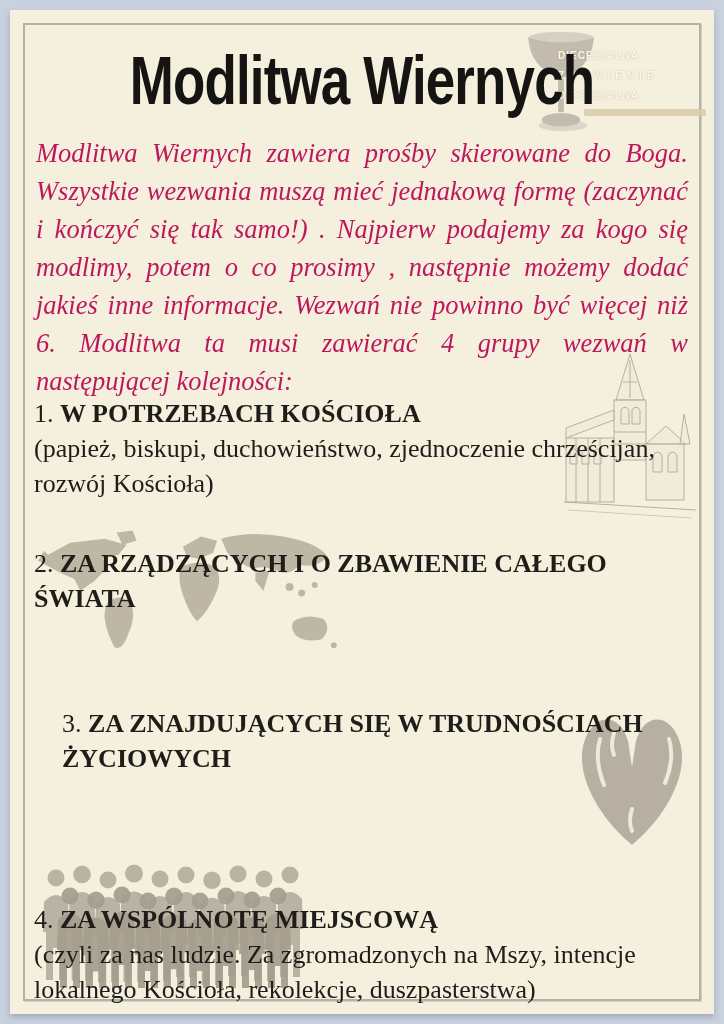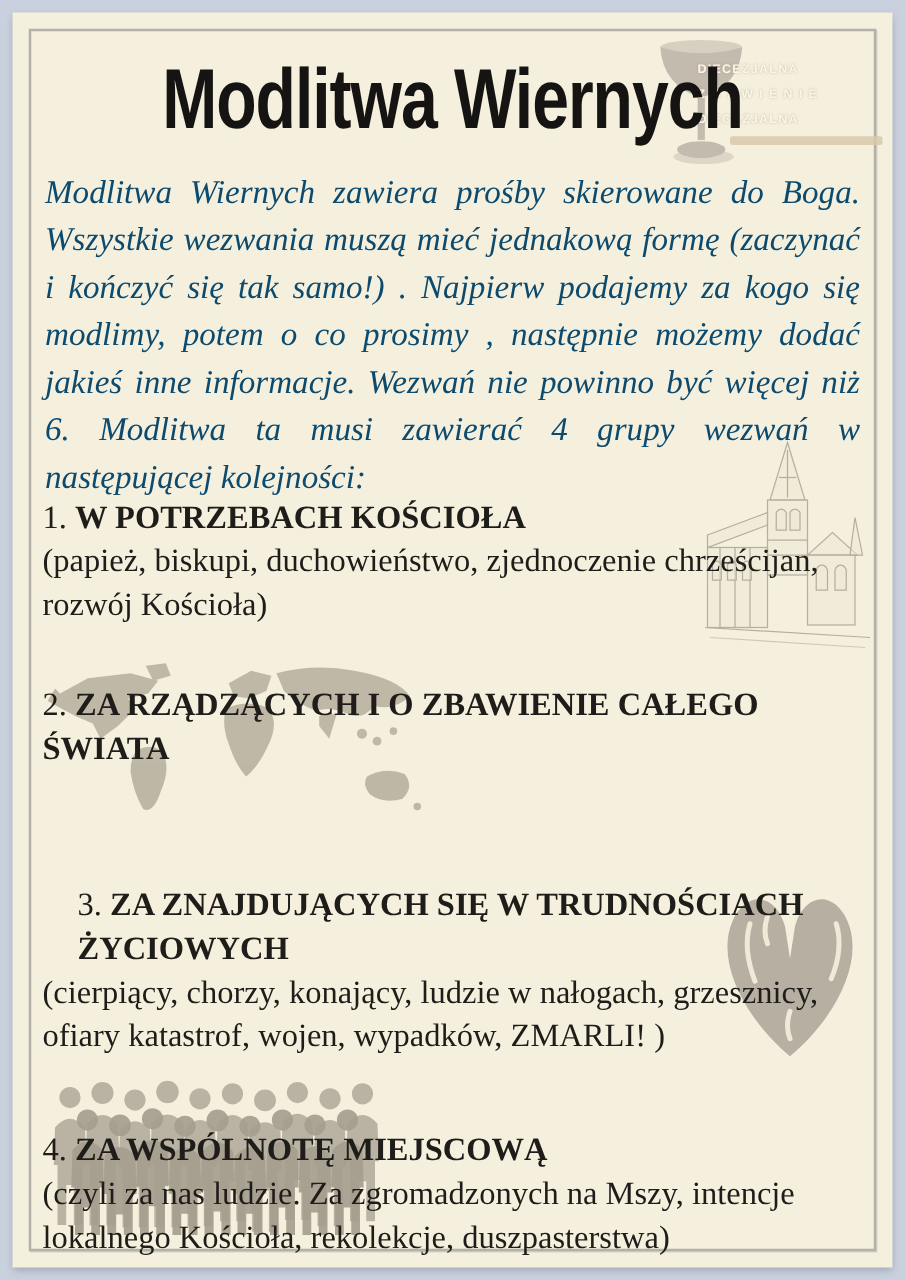--- a/index.html
+++ b/index.html
@@ -52,21 +52,21 @@
     transform:scaleX(.84) scaleY(1.08);
     transform-origin:50% 50%;
     color:#161412;
     white-space:nowrap;
   }
   .intro{
     top:124px;left:26px;width:652px;
     font-style:italic;
     font-size:26.5px;line-height:38px;
     text-align:justify;
-    color:#0c4a6e;
+    color:#be185d;
   }
   .section{
     left:24px;width:656px;text-align:left;
     font-size:26px;line-height:35px;
   }
   .section .heading{font-weight:normal;}
   .section .heading .sec-title{font-weight:bold;}
   .s1{top:386px;}
   .s2{top:536px;}
   .s3{top:696px;}
@@ -187,21 +187,20 @@
     <div class="heading"><span>1.</span> <span class="sec-title">W POTRZEBACH KOŚCIOŁA</span></div>
     <div class="details">(papież, biskupi, duchowieństwo, zjednoczenie chrześcijan, rozwój Kościoła)</div>
   </div>
 
   <div class="txt section s2">
     <div class="heading"><span>2.</span> <span class="sec-title">ZA RZĄDZĄCYCH I O ZBAWIENIE CAŁEGO ŚWIATA</span></div>
   </div>
 
   <div class="txt section s3">
     <div class="heading"><span>3.</span> <span class="sec-title">ZA ZNAJDUJĄCYCH SIĘ W TRUDNOŚCIACH ŻYCIOWYCH</span></div>
-    <div class="details">(cierpiący, chorzy, konający, ludzie w nałogach, grzesznicy, ofiary katastrof, wojen, wypadków, ZMARLI! )</div>
   </div>
 
   <div class="txt section s4">
     <div class="heading"><span>4.</span> <span class="sec-title">ZA WSPÓLNOTĘ MIEJSCOWĄ</span></div>
     <div class="details">(czyli za nas ludzie. Za zgromadzonych na Mszy, intencje lokalnego Kościoła, rekolekcje, duszpasterstwa)</div>
   </div>
 
   <div class="inner-border"></div>
 </div>
 

